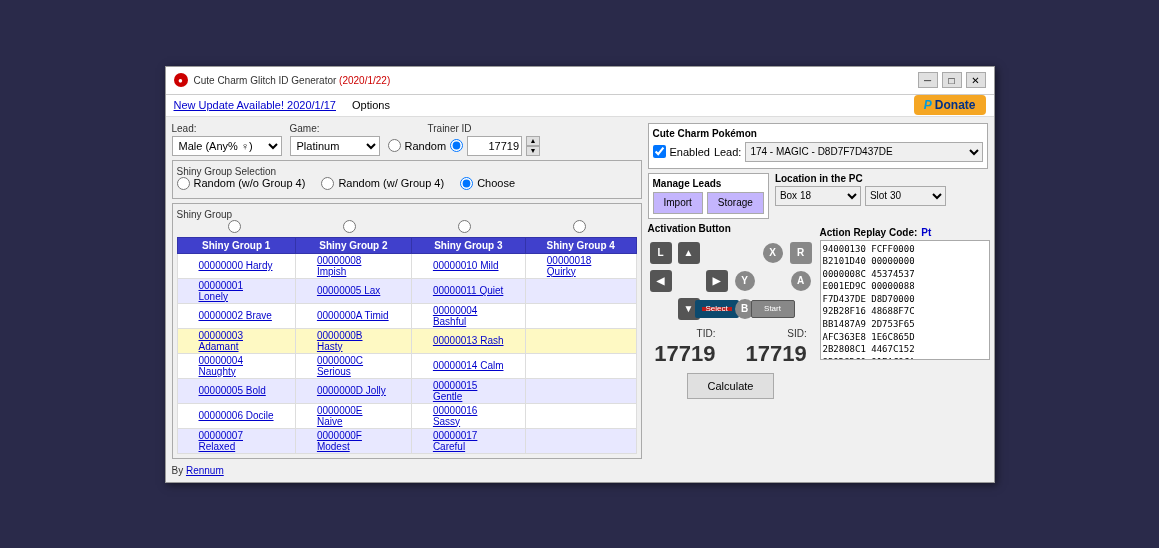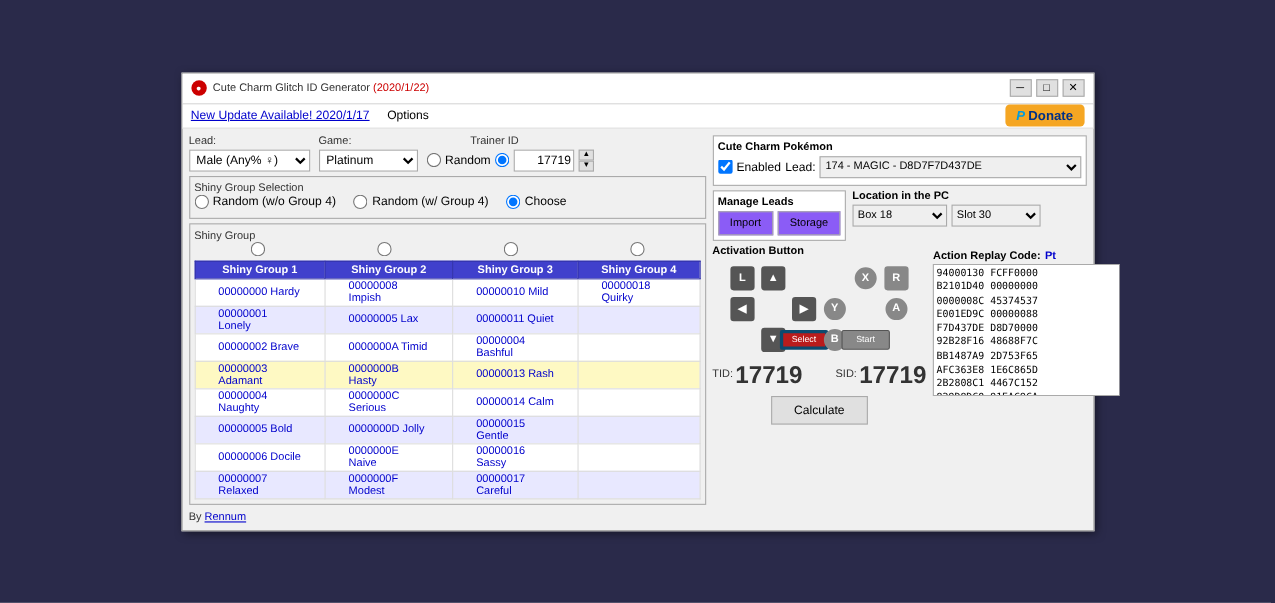--- a/index.html
+++ b/index.html
@@ -208,20 +208,21 @@
       background: #4040cc;
       color: white;
       padding: 2px 4px;
       border: 1px solid #3333aa;
       text-align: center;
     }
     .data-table td {
       padding: 1px 21px;
       border: 1px solid #ddd;
       color: #0000cc;
+      text-decoration: underline;
       cursor: pointer;
     }
     .data-table tr:nth-child(even) td {
       background: #e8e8ff;
     }
     .data-table tr:nth-child(odd) td {
       background: white;
     }
     .data-table tr.selected td {
       background: #fef9c3;
@@ -269,21 +270,21 @@
     }
     .manage-row {
       display: flex;
       gap: 4px;
       align-items: center;
     }
     .manage-btn {
       height: 22px;
       padding: 0 10px;
       border: 1px solid #aaa;
-      background: #8b5cf6;
+      background: #c4b5fd;
       font-size: 10px;
       cursor: pointer;
     }
     .location-section {
       display: flex;
       flex-direction: column;
       gap: 2px;
     }
     .location-title {
       font-size: 10px;
@@ -330,22 +331,22 @@
       background: #555;
     }
     .tid-sid-row {
       display: flex;
       gap: 30px;
       margin-top: 4px;
       justify-content: center;
     }
     .tid-sid-group {
       display: flex;
-      flex-direction: row;
-      align-items: center;
+      flex-direction: column;
+      align-items: flex-end;
       gap: 2px;
     }
     .tid-sid-label {
       font-size: 10px;
       color: #333;
     }
     .tid-sid-value {
       font-size: 22px;
       font-weight: bold;
       color: #333;
@@ -609,21 +610,21 @@
 
             <div class="ctrl-btn">◀</div>
             <div style="width:22px;height:22px;"></div>
             <div class="ctrl-btn">▶</div>
             <div class="ctrl-btn circle" style="background:#888;border-color:#888;">Y</div>
             <div style="width:22px;height:22px;"></div>
             <div class="ctrl-btn circle" style="background:#888;border-color:#888;">A</div>
 
             <div style="width:22px;height:22px;"></div>
             <div class="ctrl-btn">▼</div>
-            <div style="width:44px;height:18px;border:3px solid #0c4a6e;background:#b91c1c;color:white;font-size:8px;display:flex;align-items:center;justify-content:center;cursor:pointer;border-radius:2px;">Select</div>
+            <div style="width:44px;height:18px;border:7px solid #0c4a6e;background:#b91c1c;color:white;font-size:8px;display:flex;align-items:center;justify-content:center;cursor:pointer;border-radius:2px;">Select</div>
             <div class="ctrl-btn circle" style="background:#888;border-color:#888;">B</div>
             <div style="width:44px;height:18px;border:1px solid #555;background:#888;color:white;font-size:8px;display:flex;align-items:center;justify-content:center;cursor:pointer;border-radius:2px;">Start</div>
           </div>
 
           <div class="tid-sid-row">
             <div class="tid-sid-group">
               <span class="tid-sid-label">TID:</span>
               <span class="tid-sid-value">17719</span>
             </div>
             <div class="tid-sid-group">

